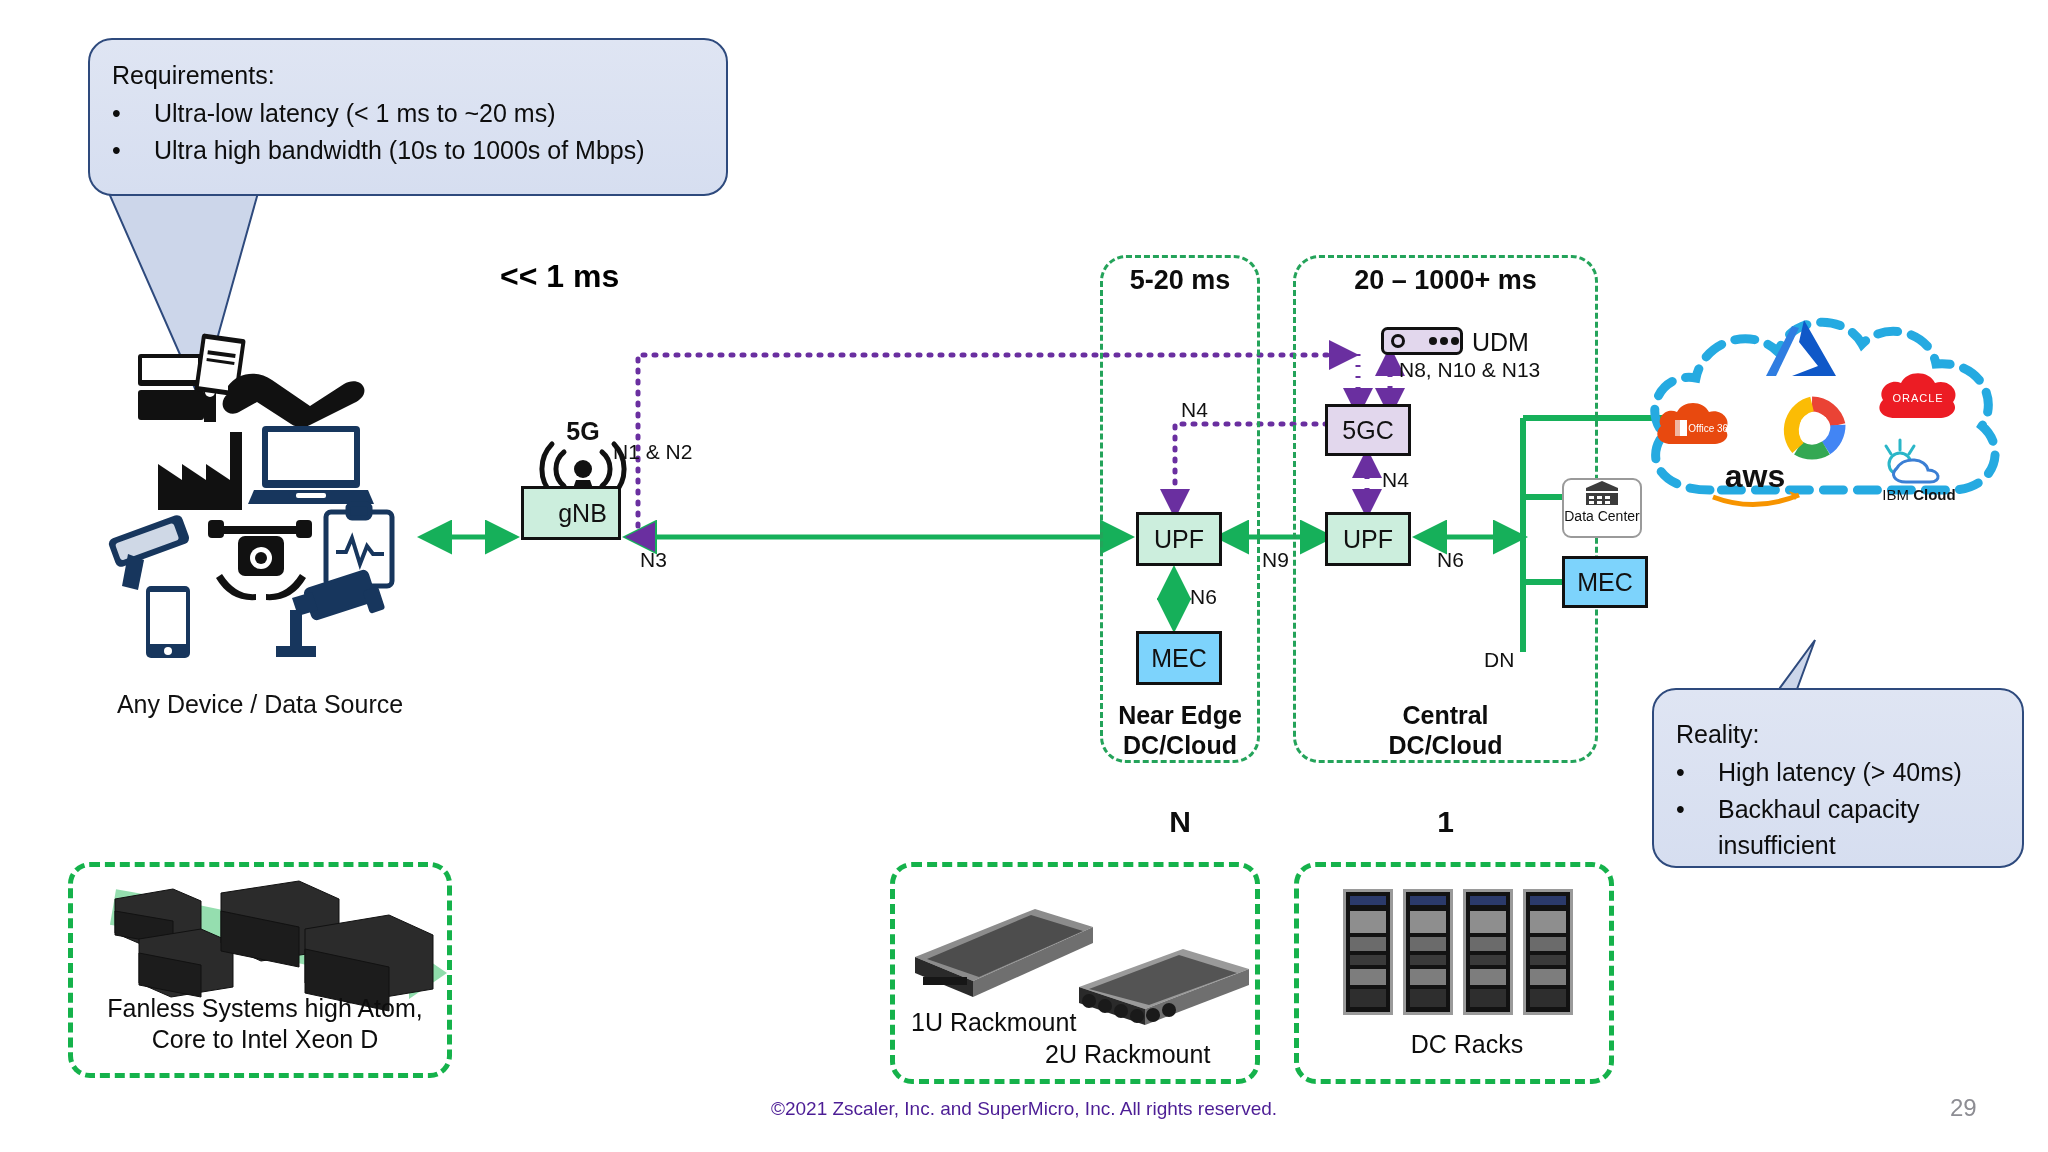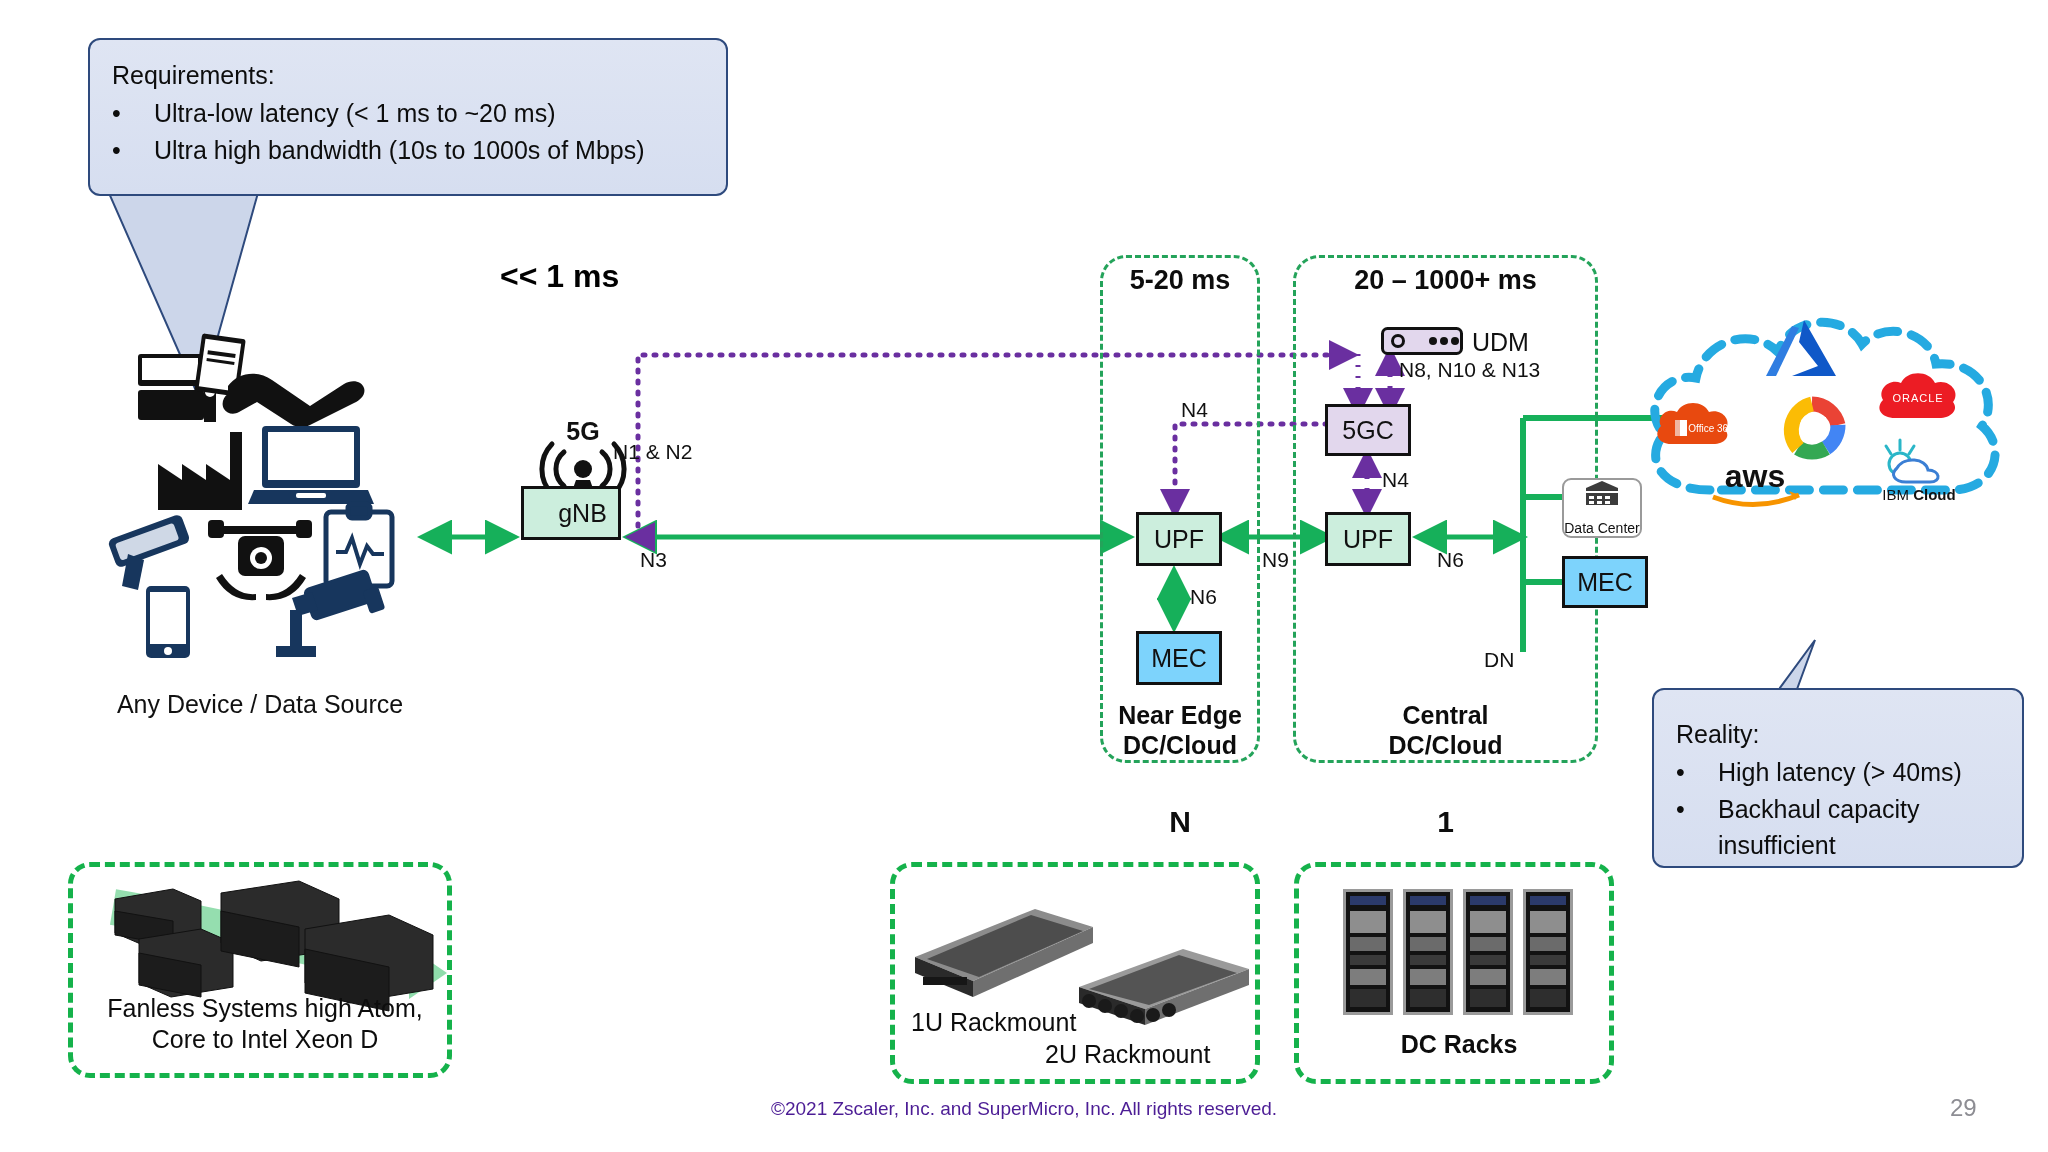--- a/index.html
+++ b/index.html
@@ -2,21 +2,21 @@
 <html><head>
 <meta charset="utf-8">
 <style>
   html,body{margin:0;padding:0;background:#fff;}
   body{width:2048px;height:1152px;position:relative;overflow:hidden;
        font-family:"Liberation Sans",sans-serif;color:#000;}
   .abs{position:absolute;}
 
   
   .callout{background:linear-gradient(180deg,#dfe5f3 0%,#d6def0 100%);
-           border:2px solid #2e4a7d;border-radius:12px;box-sizing:border-box;}
+           border:2px solid #2e4a7d;border-radius:24px;box-sizing:border-box;}
   .callout-txt{font-size:25px;line-height:1.42;color:#0d0d0d;}
   .callout-title{margin:0 0 2px 0;}
   .clist{margin:0;padding:0;list-style:none;}
   .clist li{display:flex;margin-top:2px;}
   .clist li .bul{width:42px;flex:0 0 42px;text-align:left;}
   .clist li .btxt{flex:1;}
 
   
   .node{box-sizing:border-box;border:3px solid #111;display:flex;
         align-items:center;justify-content:center;font-size:25px;color:#111;}
@@ -242,21 +242,21 @@
 
 <div class="abs node n-5gc" style="left:1325px;top:404px;width:86px;height:52px;">
   <span>5GC</span>
 </div>
 <div class="abs node n-upf" style="left:1325px;top:512px;width:86px;height:54px;">
   <span>UPF</span>
 </div>
 
 <div class="abs" style="left:1562px;top:478px;width:80px;height:60px;border:2px solid #9a9a9a;
      border-radius:9px;background:#fff;box-sizing:border-box;display:flex;flex-direction:column;
-     align-items:center;justify-content:space-between;">
+     align-items:center;justify-content:flex-start;">
   <svg width="40" height="26">
     <g fill="#3c3c3c">
       <path d="M4 8 L20 1 L36 8 L36 11 L4 11 Z"></path>
       <rect x="4" y="13" width="32" height="12"></rect>
       <rect x="7" y="16" width="5" height="3" fill="#fff"></rect>
       <rect x="15" y="16" width="5" height="3" fill="#fff"></rect>
       <rect x="23" y="16" width="5" height="3" fill="#fff"></rect>
       <rect x="7" y="21" width="5" height="3" fill="#fff"></rect>
       <rect x="15" y="21" width="5" height="3" fill="#fff"></rect>
       <rect x="23" y="21" width="5" height="3" fill="#fff"></rect>
@@ -427,17 +427,17 @@
         <rect x="3" y="3" width="44" height="120" fill="#121212"></rect>
         <rect x="7" y="7" width="36" height="9" fill="#2b3a6b"></rect>
         <rect x="7" y="22" width="36" height="22" fill="#8e8e8e"></rect>
         <rect x="7" y="48" width="36" height="14" fill="#6b6b6b"></rect>
         <rect x="7" y="66" width="36" height="10" fill="#3a3a3a"></rect>
         <rect x="7" y="80" width="36" height="16" fill="#7d7d7d"></rect>
         <rect x="7" y="100" width="36" height="18" fill="#2e2e2e"></rect>
       </g>
     </g>
   </svg>
-  <div class="hw-lbl" style="position:absolute;left:0;top:162px;width:320px;font-weight:bold;">DC Racks</div>
+  <div class="hw-lbl" style="position:absolute;left:8px;top:162px;width:320px;">DC Racks</div>
 </div>
 
 <div class="abs footer-txt" style="left:0;top:1098px;width:2048px;text-align:center;">©2021 Zscaler, Inc. and SuperMicro, Inc. All rights reserved.</div>
 <div class="abs pgnum" style="left:1950px;top:1094px;">29</div>
 
 </body></html>

